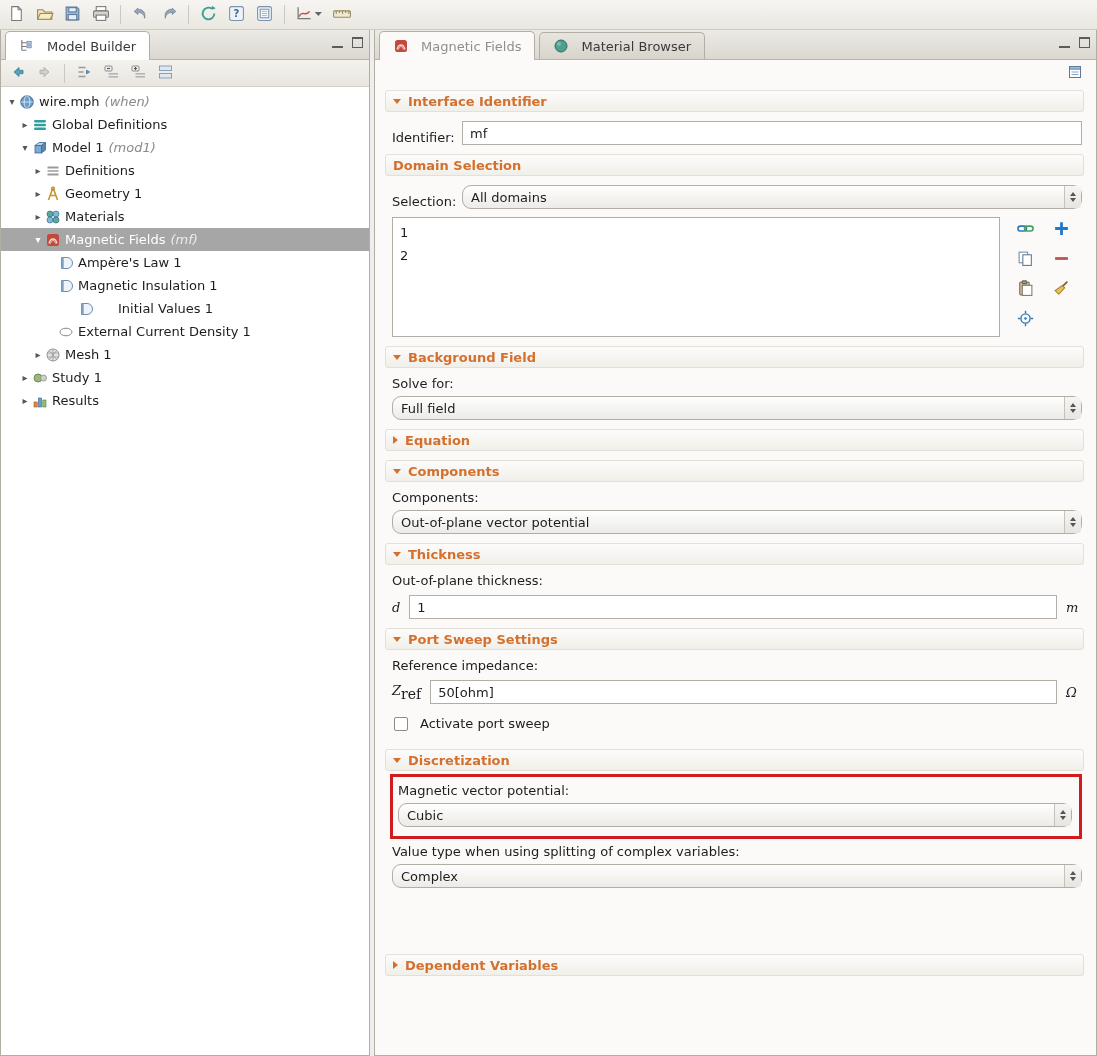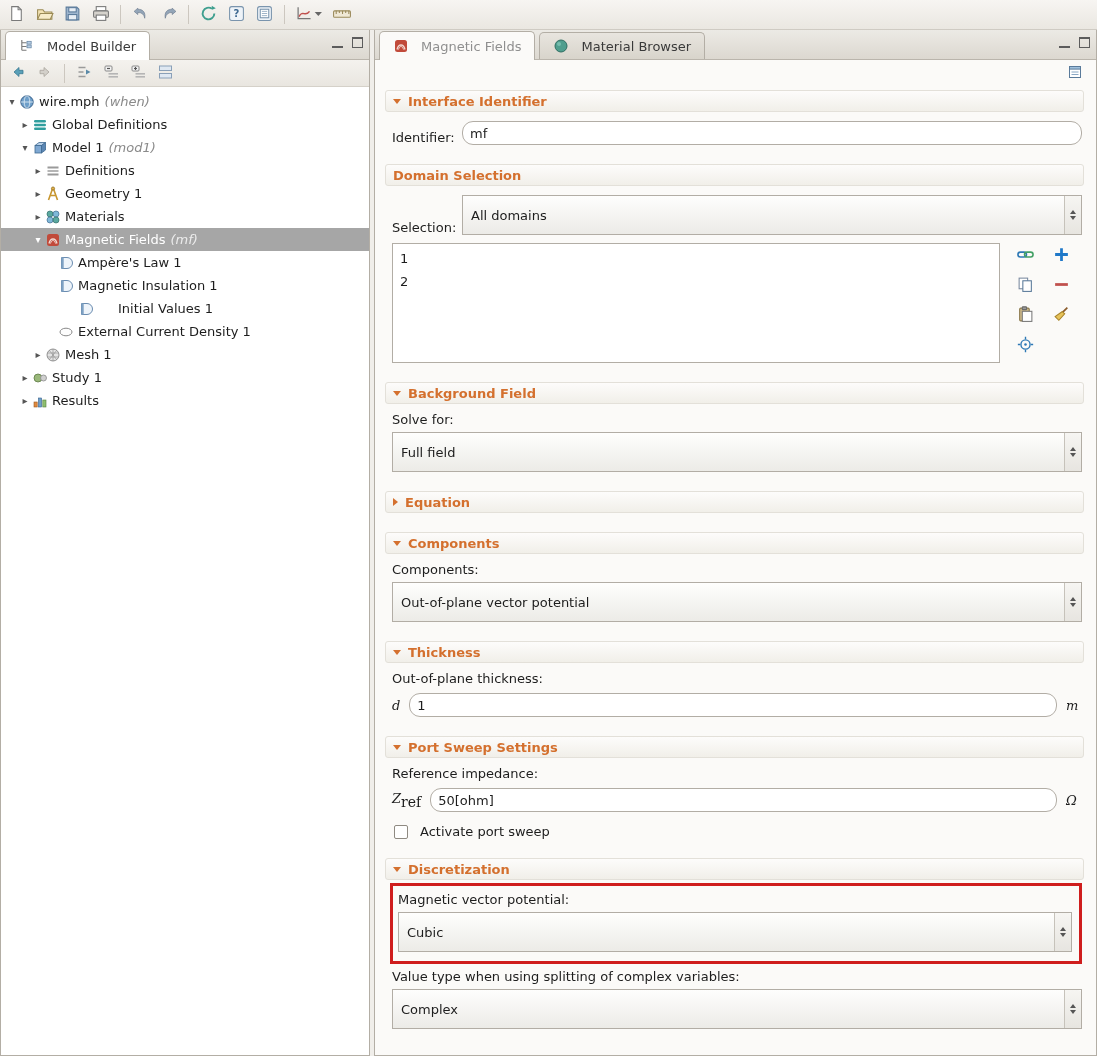--- a/index.html
+++ b/index.html
@@ -35,33 +35,33 @@
   .tree-icon{width:16px;height:16px;flex:none;margin-right:4px;display:inline-flex}
   .tree-label{color:#1d1d1d}
   .tree-suffix{font-style:italic;color:#8a8a8a;margin-left:5px}
   .tree-row.selected{background:#a6a6a6}
   .tree-row.selected .tree-label,.tree-row.selected .tree-arrow{color:#fff}
   .tree-row.selected .tree-suffix{color:#ececec}
 
   
   .content-topbar{height:24px;flex:none;display:flex;justify-content:flex-end;align-items:center;padding:3px 8px 0 0}
   .content{flex:1;padding:6px 12px 0 10px;overflow:hidden}
-  .sec{margin-bottom:19px}
+  .sec{margin-bottom:9px}
   .sec-header{height:22px;display:flex;align-items:center;gap:7px;padding:0 7px;background:linear-gradient(#fdfcfb,#f1efe9);border:1px solid #e3e0d9;border-radius:3px;cursor:pointer}
   .sec-title{color:#d4702e;font-weight:bold;font-size:13px}
   .tri{width:0;height:0;display:inline-block;flex:none}
   .tri.down{border-left:4px solid transparent;border-right:4px solid transparent;border-top:5px solid #d4702e}
   .tri.right{border-top:4px solid transparent;border-bottom:4px solid transparent;border-left:5px solid #d4702e}
   .sec-body{padding:0 2px 0 7px}
   .flabel{margin:8px 0 5px;color:#1d1d1d}
   .frow{display:flex;align-items:flex-end;margin:9px 0 8px}
   .frow .lbl{width:70px;flex:none}
   .grow{flex:1}
-  input.text{height:24px;border:1px solid #b2ada5;border-radius:11px;padding:8px 7px;font:13px "DejaVu Sans",sans-serif;background:#fff;color:#1d1d1d;outline:none}
-  .combo{height:40px;border:1px solid #b2ada5;border-radius:0;background:linear-gradient(#fefefd,#ecebe7);display:flex;align-items:center;padding:0 22px 0 8px;position:relative;cursor:pointer;color:#1d1d1d}
+  input.text{height:24px;border:1px solid #b2ada5;border-radius:0;padding:8px 7px;font:13px "DejaVu Sans",sans-serif;background:#fff;color:#1d1d1d;outline:none}
+  .combo{height:24px;border:1px solid #b2ada5;border-radius:9px;background:linear-gradient(#fefefd,#ecebe7);display:flex;align-items:center;padding:0 22px 0 8px;position:relative;cursor:pointer;color:#1d1d1d}
   .combo .spin{position:absolute;right:0;top:0;bottom:0;width:17px;border-left:1px solid #c6c2ba;display:flex;flex-direction:column;align-items:center;justify-content:center;gap:2px;background:linear-gradient(#f6f5f2,#e7e5e0);border-radius:0 3px 3px 0}
   .spin i{display:block;width:0;height:0}
   .spin .up{border-left:3.5px solid transparent;border-right:3.5px solid transparent;border-bottom:4px solid #555}
   .spin .dn{border-left:3.5px solid transparent;border-right:3.5px solid transparent;border-top:4px solid #555}
 
   .sel-wrap{display:flex;align-items:flex-start;margin-top:8px}
   .listbox{flex:1;height:120px;background:#fff;border:1px solid #b2ada5;padding-top:3px}
   .list-item{height:23px;line-height:23px;padding-left:7px;cursor:pointer}
   .sel-tools{width:78px;flex:none;display:grid;grid-template-columns:24px 24px;gap:8px 12px;justify-content:center;align-content:start;padding-top:2px;margin-left:4px}
   .sel-tools .tb-btn{width:24px;height:22px}

